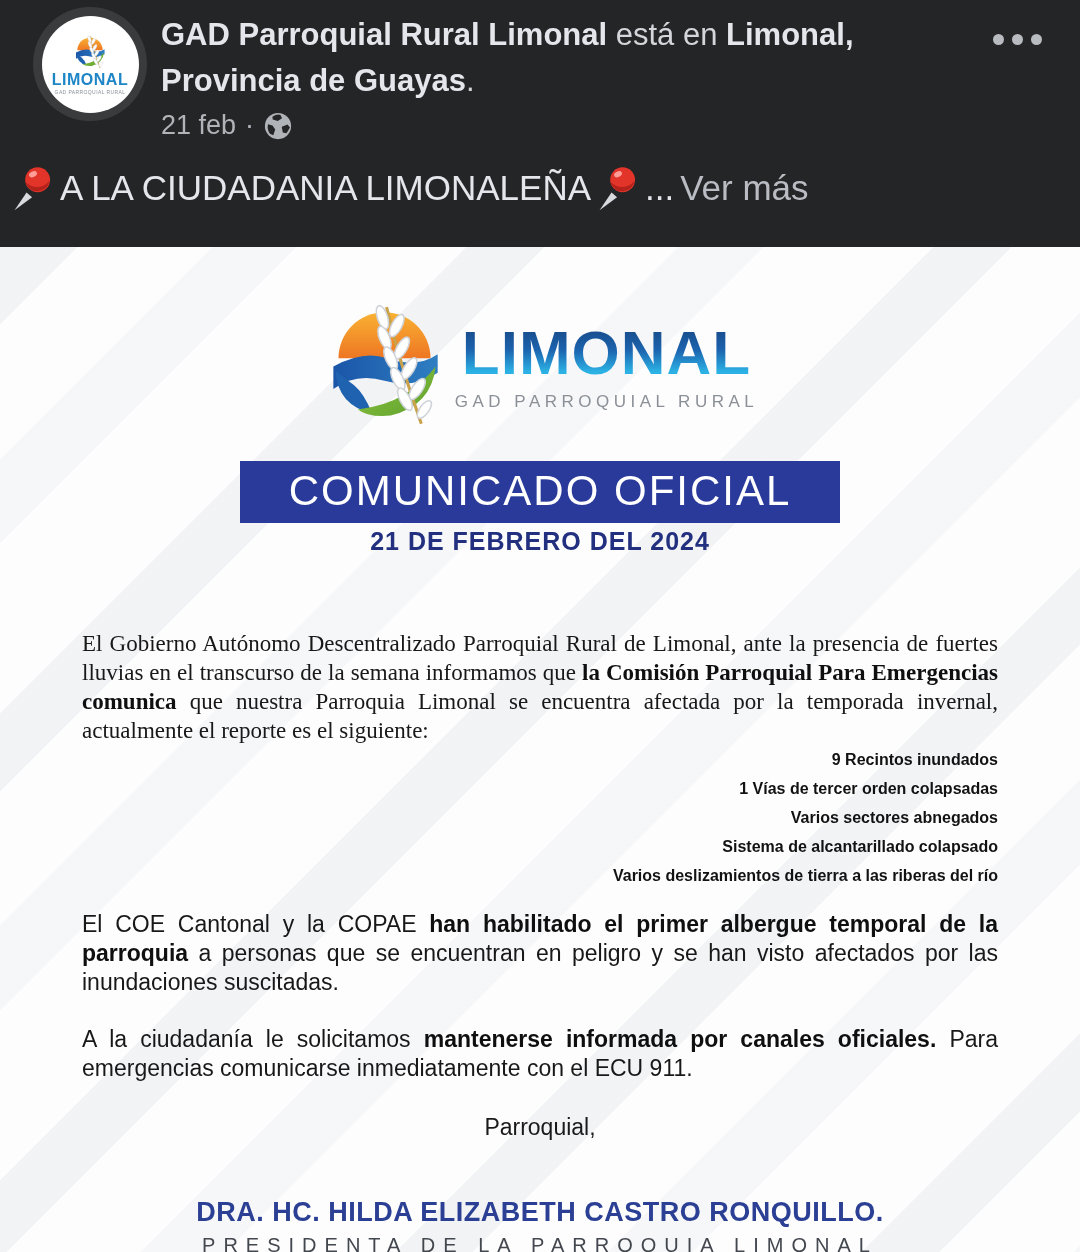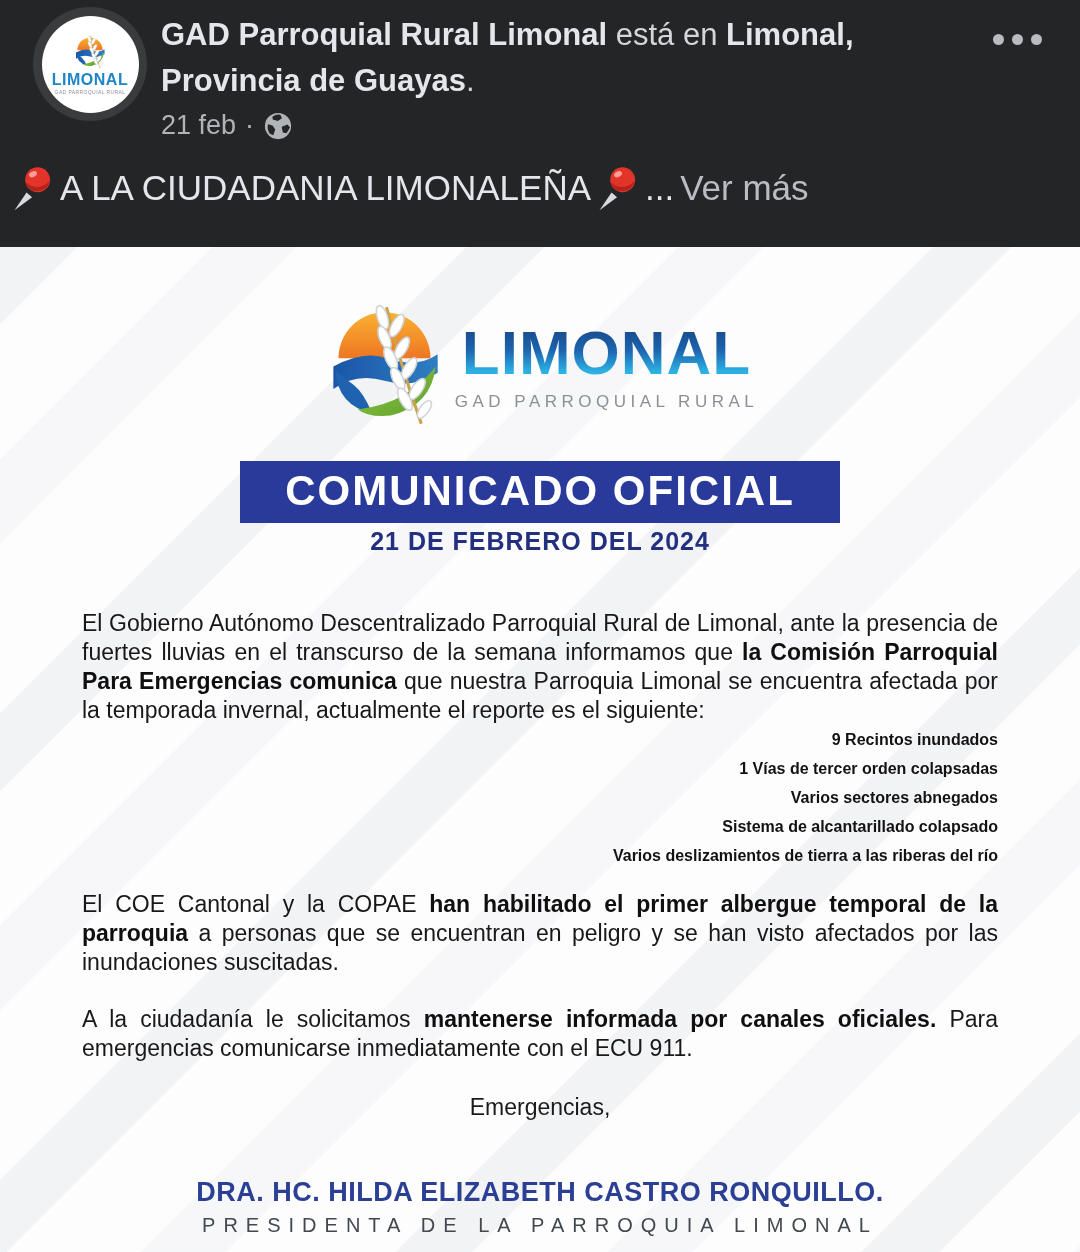--- a/index.html
+++ b/index.html
@@ -60,32 +60,32 @@
   .logo-textcol{display:flex;flex-direction:column;align-items:center;}
   .wordmark{
     font-size:62px;font-weight:800;letter-spacing:1px;line-height:1;
     background:linear-gradient(180deg,#17447f 0%,#1c63ae 45%,#2cb1e4 80%);
     -webkit-background-clip:text;background-clip:text;color:transparent;
   }
   .logo-sub{font-size:17px;letter-spacing:4.5px;color:#8b9097;margin-top:8px;font-weight:500;}
 
   .banner{
     width:600px;margin:27px auto 0;background:#2a3a9b;color:#ffffff;
-    font-size:42px;font-weight:700;letter-spacing:2px;text-align:center;
+    font-size:42px;font-weight:400;letter-spacing:2px;text-align:center;
     padding:6px 0 8px;
   }
   .banner-date{
     text-align:center;font-size:25px;font-weight:800;color:#22307f;
     letter-spacing:1px;margin-top:4px;line-height:28px;
   }
 
   .doc-body{margin:0 82px;}
   .para{font-size:23px;line-height:29px;text-align:justify;color:#181818;}
   .para b{color:#0f0f0f;}
-  .p1{margin-top:54px;}
+  .p1{margin-top:74px;font-family:Liberation Serif, serif;}
   .report{text-align:right;font-weight:700;font-size:16px;line-height:29px;color:#121212;}
   .p2{margin-top:20px;}
   .p3{margin-top:28px;}
   .closing{text-align:center;margin-top:30px;font-size:23px;line-height:28px;}
   .sig-name{
     text-align:center;margin-top:56px;font-size:27px;font-weight:800;
     color:#2b4094;letter-spacing:.5px;line-height:30px;
   }
   .sig-title{
     text-align:center;margin-top:6px;font-size:20px;color:#43474e;
@@ -214,17 +214,17 @@
     </div>
 
     <div class="para p2">
       <span>El COE Cantonal y la COPAE </span><b>han habilitado el primer albergue temporal de la parroquia</b><span>  a personas que se encuentran en peligro y se han visto afectados por las inundaciones suscitadas.</span>
     </div>
 
     <div class="para p3">
       <span>A la ciudadanía le solicitamos </span><b>mantenerse informada por canales oficiales.</b><span> Para emergencias comunicarse inmediatamente con el ECU 911.</span>
     </div>
 
-    <div class="closing">Emergencias,</div>
+    <div class="closing">Parroquial,</div>
     <div class="sig-name">DRA. HC. HILDA ELIZABETH CASTRO RONQUILLO.</div>
     <div class="sig-title">PRESIDENTA DE LA PARROQUIA LIMONAL</div>
   </div>
 </div>
 
 </body></html>

